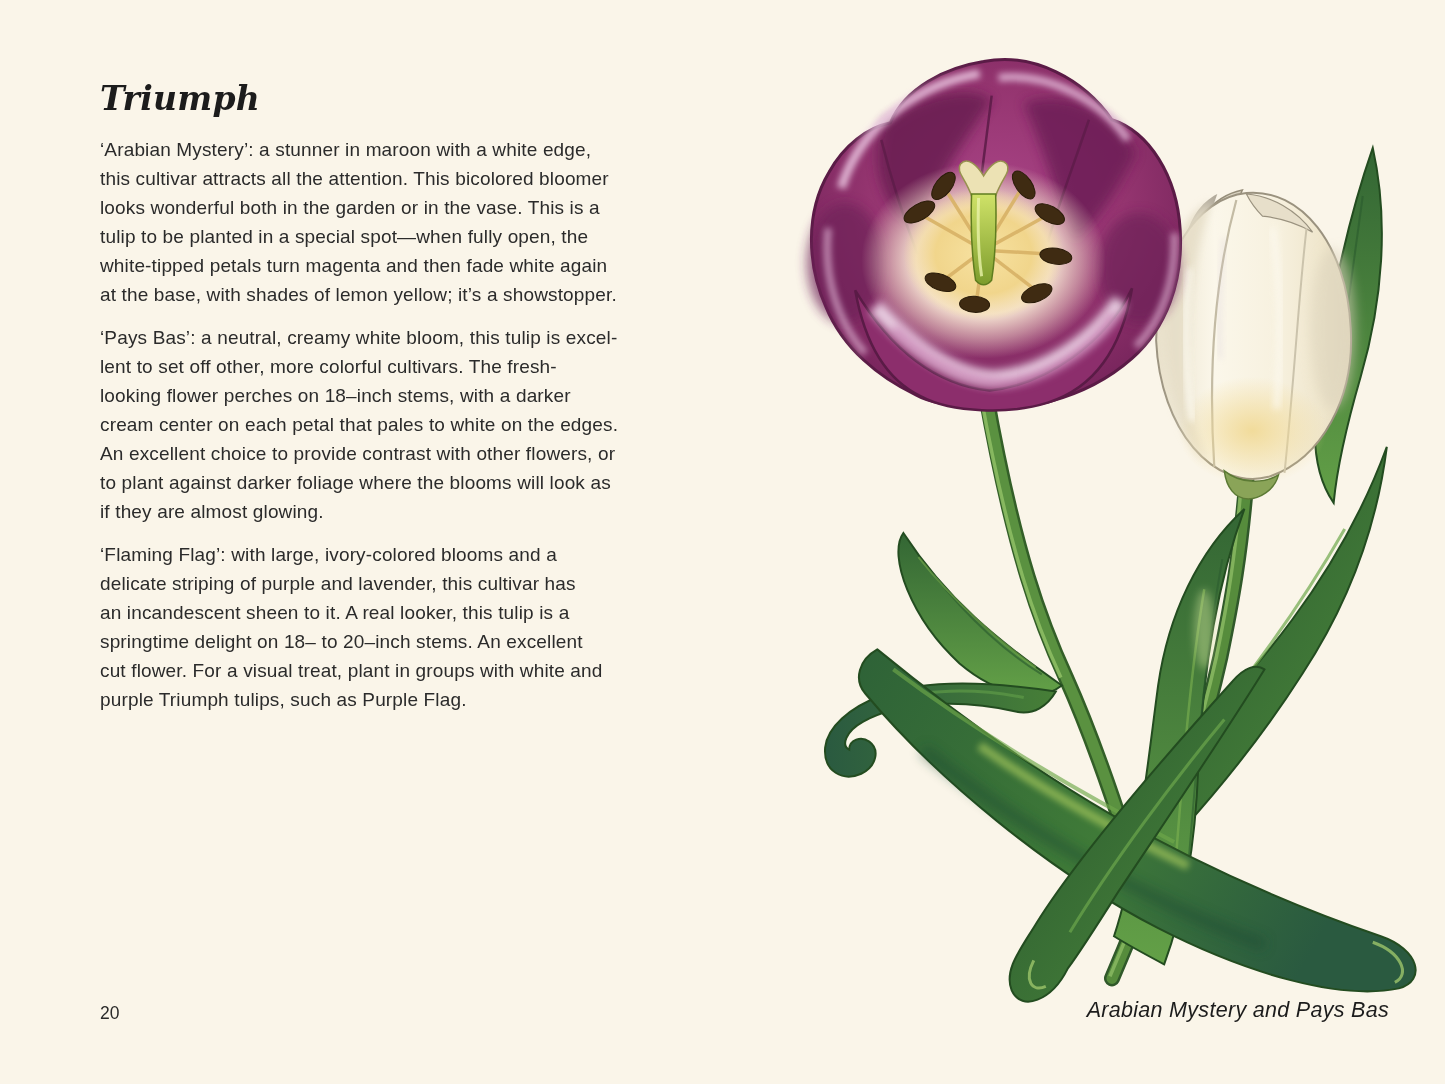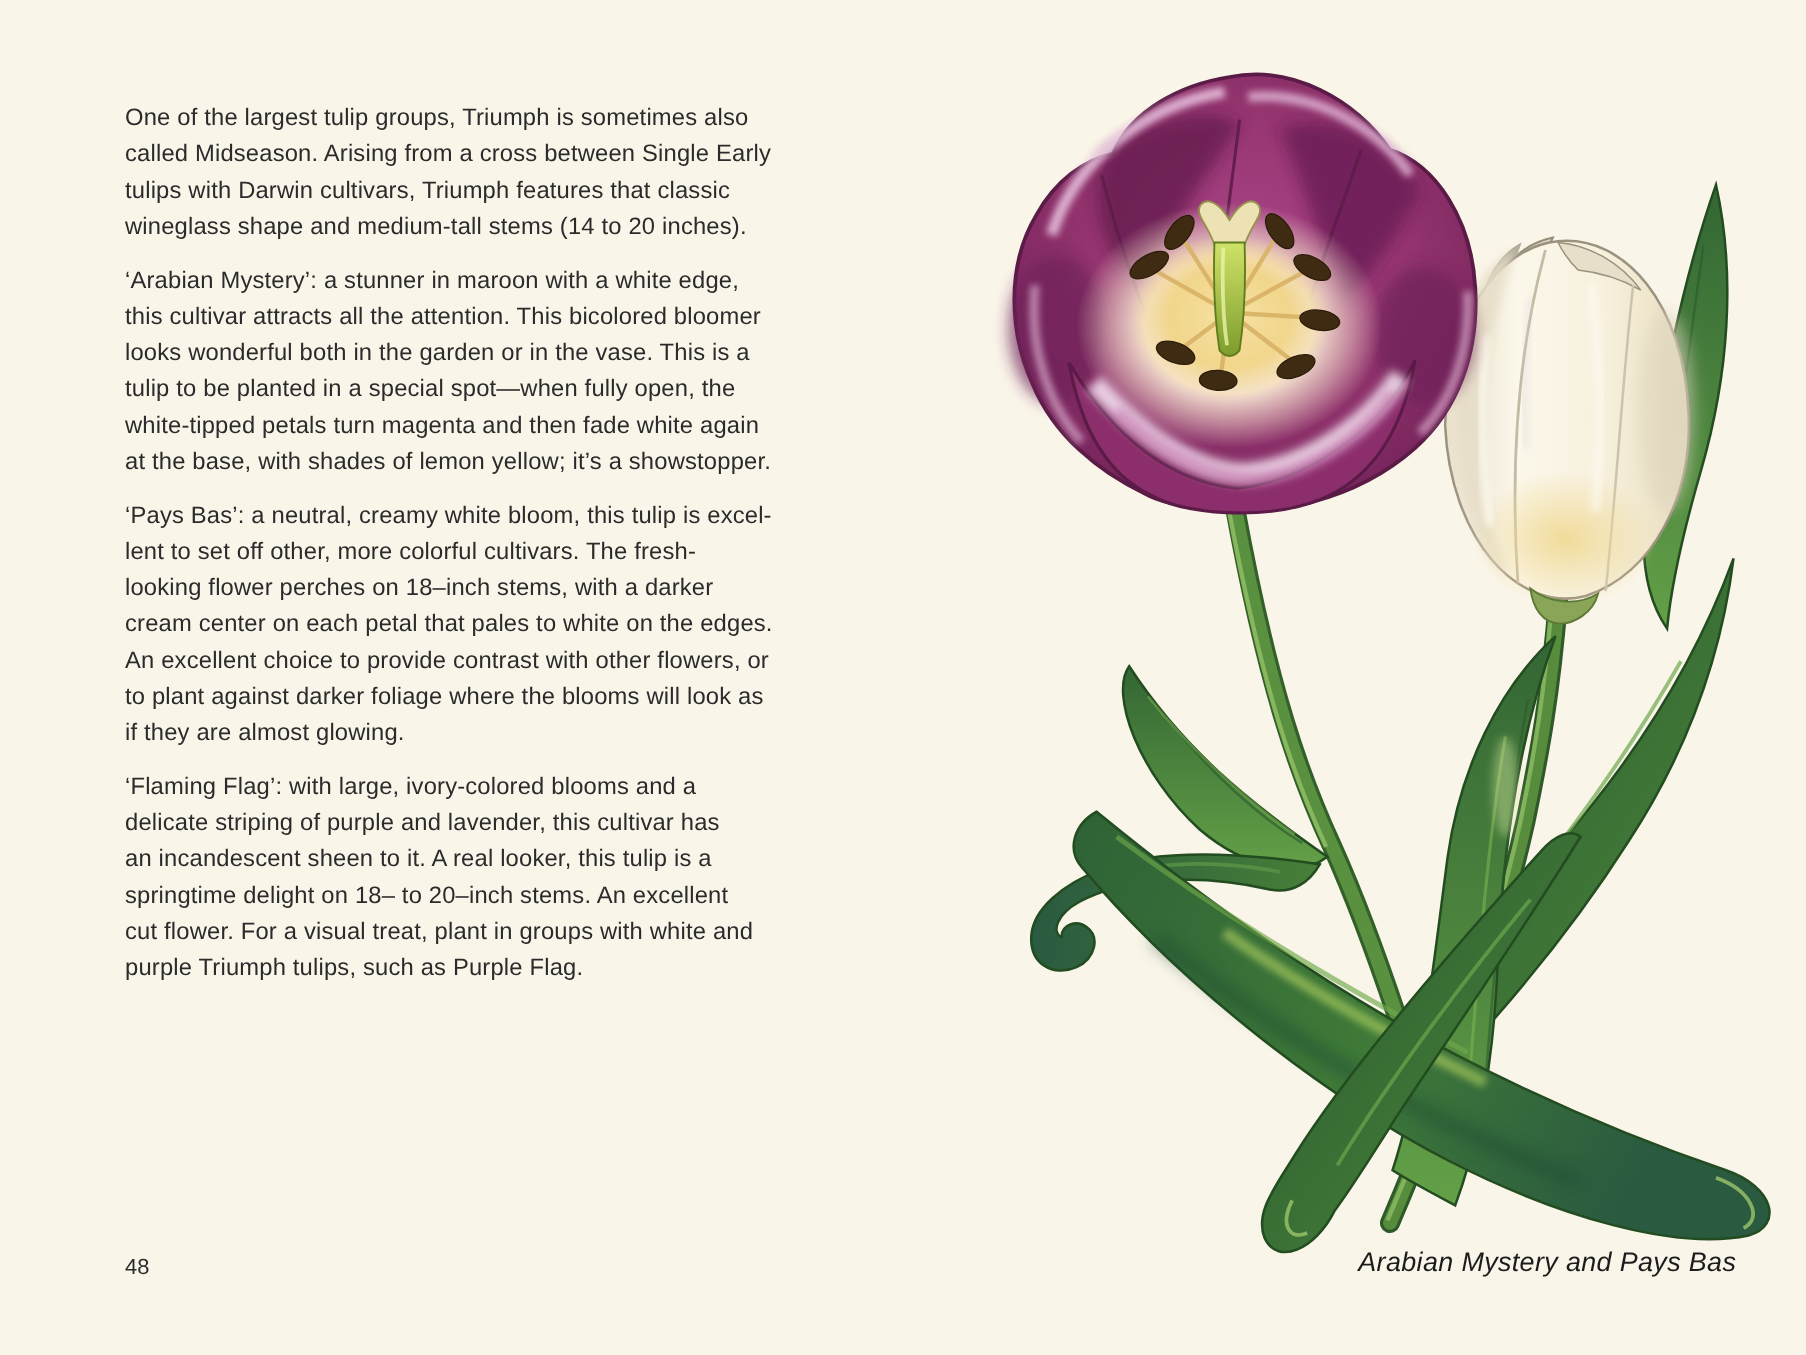--- a/index.html
+++ b/index.html
@@ -26,24 +26,21 @@
     font-family:Liberation Sans, sans-serif;
     font-style:italic;font-size:21.5px;color:var(--title-ink,#1d1d1d);letter-spacing:.3px;
   }
   .illus{position:absolute;left:783px;top:26px;width:662px;height:1006px;margin:0;padding:0;}
   .illus svg{width:100%;height:100%;display:block;}
 </style>
 </head>
 <body>
 
 <main class="text-col">
-  <p class="body-par">One of the largest tulip groups, Triumph is sometimes also
-called Midseason. Arising from a cross between Single Early
-tulips with Darwin cultivars, Triumph features that classic
-wineglass shape and medium-tall stems (14 to 20 inches).</p>
+  <h1 class="title">Triumph</h1>
   <p class="body-par">‘Arabian Mystery’: a stunner in maroon with a white edge,
 this cultivar attracts all the attention. This bicolored bloomer
 looks wonderful both in the garden or in the vase. This is a
 tulip to be planted in a special spot—when fully open, the
 white-tipped petals turn magenta and then fade white again
 at the base, with shades of lemon yellow; it’s a showstopper.</p>
   <p class="body-par">‘Pays Bas’: a neutral, creamy white bloom, this tulip is excel-
 lent to set off other, more colorful cultivars. The fresh-
 looking flower perches on 18–inch stems, with a darker
 cream center on each petal that pales to white on the edges.
@@ -230,14 +227,14 @@
         <path d="M188,166 L212,166 C213,196 212,226 208,252 C203,258 197,258 192,252 C188,226 187,196 188,166 Z" fill="url(#gPistil)" stroke="#5f7d1f" stroke-width="1.5"></path>
         <path d="M195,170 C194,200 195,228 198,248" stroke="#e9f3a9" stroke-width="3" opacity="0.8" fill="none"></path>
       </g>
       <path d="M72,262 C108,322 152,356 206,362 C262,356 322,314 348,260 C336,330 302,362 264,374 C226,386 168,384 138,368 C104,352 82,318 72,262 Z" fill="#8c2e6c" stroke="#5a1b46" stroke-width="2.5"></path>
       <path d="M92,278 C138,330 182,350 212,350 C258,346 310,314 336,272" stroke="#f1dcec" stroke-width="16" fill="none" opacity="0.9" filter="url(#b4)"></path>
       <path d="M110,300 C150,340 195,356 225,354 C268,348 310,318 330,286" stroke="#c06aa6" stroke-width="10" fill="none" opacity="0.55" filter="url(#b4)"></path>
     </g>
   </svg>
 </figure>
 
-<div class="page-number">48</div>
+<div class="page-number">20</div>
 <div class="caption">Arabian Mystery and Pays Bas</div>
 
 </body></html>

